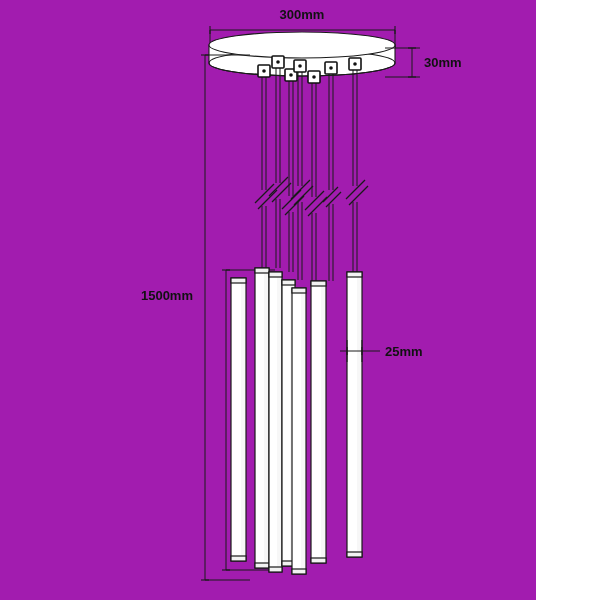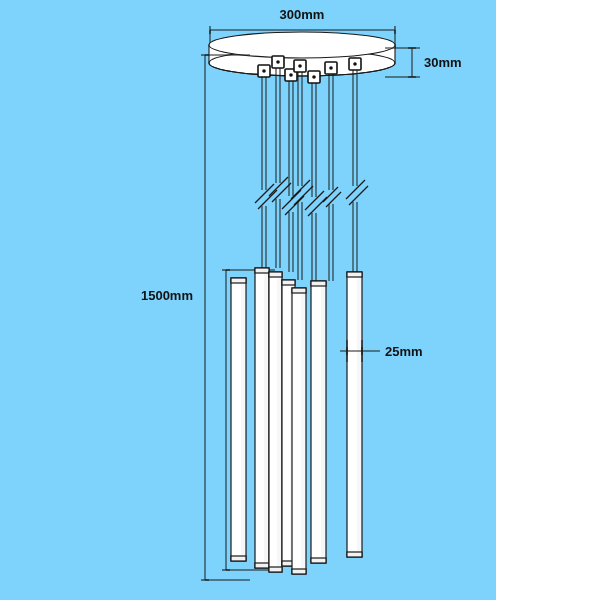--- a/index.html
+++ b/index.html
@@ -8,23 +8,23 @@
     background: #ffffff;
   }
   body {
     width: 600px;
     height: 600px;
     font-family: "Liberation Sans", sans-serif;
     overflow: hidden;
   }
   #drawing-root {
     position: relative;
-    width: 496px;
+    width: 536px;
     height: 600px;
-    background: #7dd3fc;
+    background: #a21caf;
   }
   svg#technical-drawing {
     display: block;
     width: 600px;
     height: 600px;
   }
   .dim-text {
     font-family: "Liberation Sans", sans-serif;
     font-size: 13px;
     font-weight: bold;

